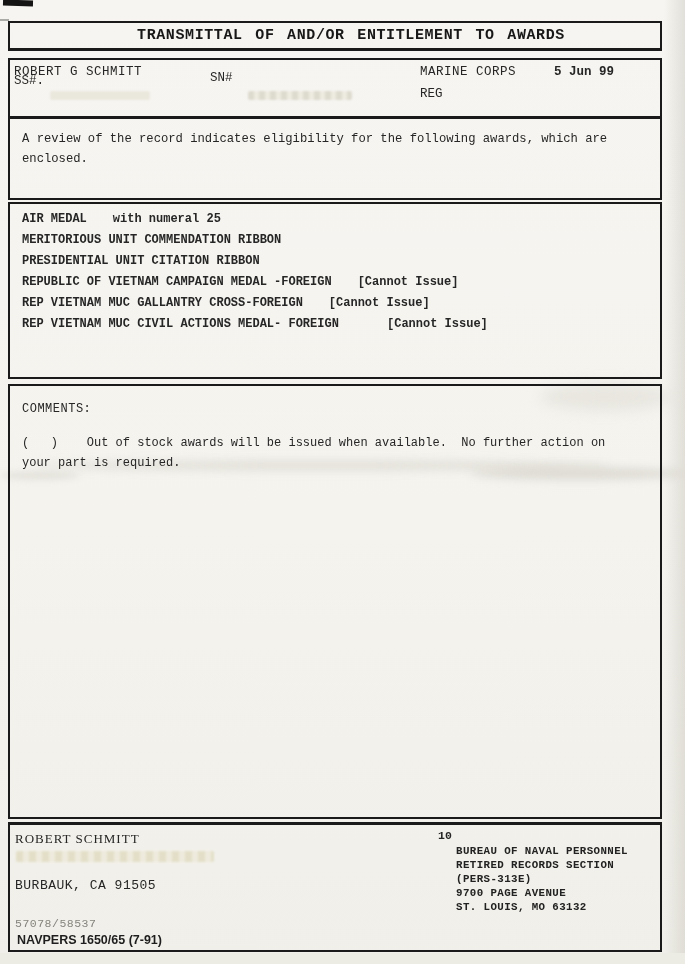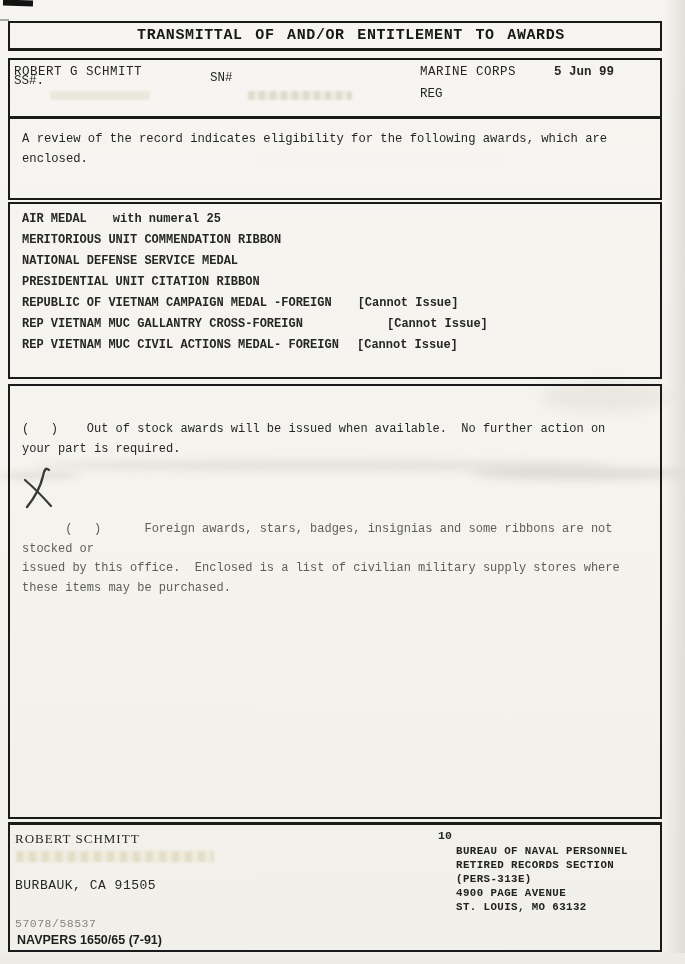--- a/index.html
+++ b/index.html
@@ -102,58 +102,47 @@
   </div>
 
   <div class="box" id="awards-box">
     <div class="award-row">
       <span class="award-name">AIR MEDAL</span><span class="award-detail">with numeral 25</span><span class="award-note"></span>
     </div>
     <div class="award-row">
       <span class="award-name">MERITORIOUS UNIT COMMENDATION RIBBON</span><span class="award-detail"></span><span class="award-note"></span>
     </div>
     <div class="award-row">
-      <span class="award-name">NATIONAL DEFENSE SERVICE MEDAL</span><span class="award-detail"></span><span class="award-note"></span>
-    </div>
-    <div class="award-row">
       <span class="award-name">PRESIDENTIAL UNIT CITATION RIBBON</span><span class="award-detail"></span><span class="award-note"></span>
     </div>
     <div class="award-row">
       <span class="award-name">REPUBLIC OF VIETNAM CAMPAIGN MEDAL -FOREIGN</span><span class="award-detail"></span><span class="award-note">[Cannot Issue]</span>
     </div>
     <div class="award-row">
       <span class="award-name">REP VIETNAM MUC GALLANTRY CROSS-FOREIGN</span><span class="award-detail"></span><span class="award-note">[Cannot Issue]</span>
     </div>
     <div class="award-row">
       <span class="award-name">REP VIETNAM MUC CIVIL ACTIONS MEDAL- FOREIGN</span><span class="award-detail"></span><span class="award-note">[Cannot Issue]</span>
     </div>
   </div>
 
   <div class="box" id="comments-box">
+    <div class="lbl">COMMENTS:</div>
     <div class="comment">(   )    Out of stock awards will be issued when available.  No further action on
 your part is required.</div>
-    <div class="comment faded">
-      <svg id="x-mark" viewBox="0 0 42 50">
-        <path d="M 31 6 C 28 3 26 6 25 12 C 23 21 17 33 9 43" fill="none" stroke="#3a3a3a" stroke-width="2.4" stroke-linecap="round"></path>
-        <path d="M 7 16 C 14 22 25 33 33 42" fill="none" stroke="#3a3a3a" stroke-width="2.2" stroke-linecap="round"></path>
-      </svg>
-      <span>(   )      Foreign awards, stars, badges, insignias and some ribbons are not stocked or
-issued by this office.  Enclosed is a list of civilian military supply stores where
-these items may be purchased.</span>
-    </div>
   </div>
 
   <div class="box" id="footer-box">
     <span class="f-name">ROBERT SCHMITT</span>
     <div class="redact" id="addr-redact"></div>
     <span class="f-city">BURBAUK, CA 91505</span>
     <span class="f-ref">57078/58537</span>
     <span class="f-form">NAVPERS 1650/65 (7-91)</span>
 
     <span class="o-code">10</span>
     <span class="o-line o-0">BUREAU OF NAVAL PERSONNEL</span>
     <span class="o-line o-1">RETIRED RECORDS SECTION</span>
     <span class="o-line o-2">(PERS-313E)</span>
-    <span class="o-line o-3">4900 PAGE AVENUE</span>
+    <span class="o-line o-3">9700 PAGE AVENUE</span>
     <span class="o-line o-4">ST. LOUIS, MO 63132</span>
   </div>
 
 </div>
 
 </body></html>

